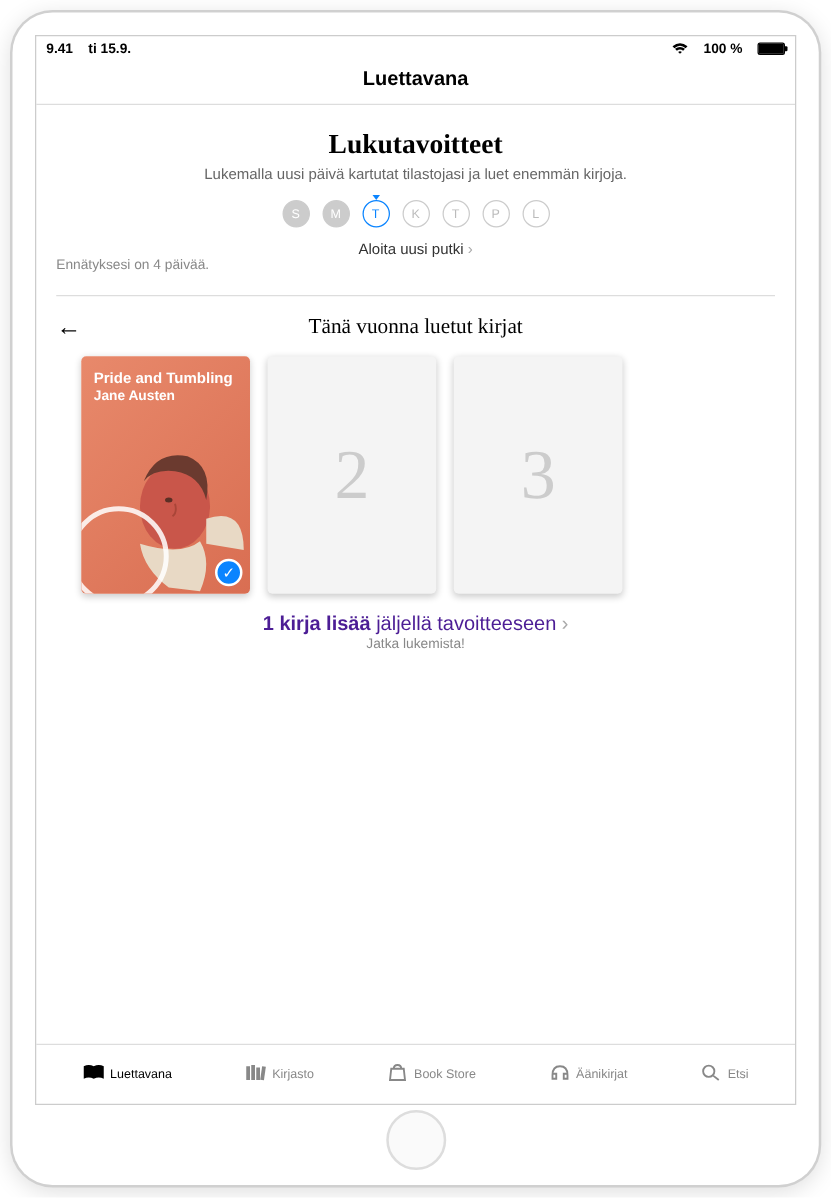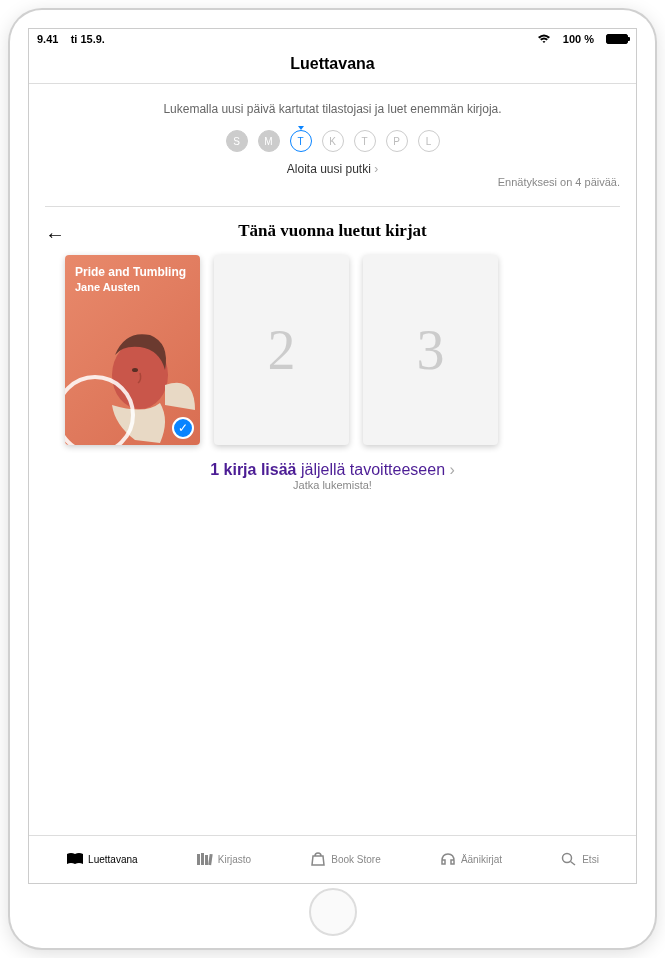--- a/index.html
+++ b/index.html
@@ -96,27 +96,27 @@
     .day-circle.filled { background: #ccc; color: #fff; border-color: #ccc; }
     .day-circle.active { border-color: #0a84ff; color: #0a84ff; }
     .day-circle.active::before {
       content: ''; position: absolute; top: -5px; left: 50%; transform: translateX(-50%);
       width: 0; height: 0; border-left: 3px solid transparent; border-right: 3px solid transparent;
       border-top: 4px solid #0a84ff;
     }
     
     .streak-link { font-size: 12px; color: #333; margin-top: 10px; cursor: pointer; text-align: center; }
     .streak-link::after { content: ' ›'; color: #aaa; }
-    .streak-sub { font-size: 11px; color: #888; text-align: right; }
+    .streak-sub { font-size: 11px; color: #888; text-align: left; }
     
     .divider { border-top: 1px solid #ddd; margin: 18px 0 14px; }
     
     .books-year { position: relative; }
     .back-arrow { position: absolute; left: 0; top: 0; font-size: 20px; color: #000; cursor: pointer; }
-    .books-title { font-family: Georgia, serif; font-weight: bold; font-size: 17px; text-align: center; margin-bottom: 14px; }
+    .books-title { font-family: Georgia, serif; font-weight: normal; font-size: 17px; text-align: center; margin-bottom: 14px; }
     
     .books-row { display: flex; gap: 14px; justify-content: flex-start; padding-left: 20px; }
     .book-cover {
       width: 135px; height: 190px;
       border-radius: 4px;
       position: relative;
       box-shadow: 0 2px 6px rgba(0,0,0,0.2);
     }
     .book1 { background: linear-gradient(135deg, #e8896b 0%, #d96e52 100%); padding: 10px; }
     .book1-title { color: #fff; font-size: 12px; font-weight: bold; line-height: 1.2; }
@@ -184,20 +184,21 @@
             <div class="battery-fill"></div>
           </div>
       </div>
     </div>
 
     <div class="nav-header">Luettavana</div>
 
     <div class="content">
 
       <div class="goals-section">
+        <div class="goals-title">Lukutavoitteet</div>
         <div class="goals-subtitle">Lukemalla uusi päivä kartutat tilastojasi ja luet enemmän kirjoja.</div>
 
 
         <div class="days-row" id="days-row">
             <div class="day-circle filled">S</div>
             <div class="day-circle filled">M</div>
             <div class="day-circle active">T</div>
             <div class="day-circle empty">K</div>
             <div class="day-circle empty">T</div>
             <div class="day-circle empty">P</div>

